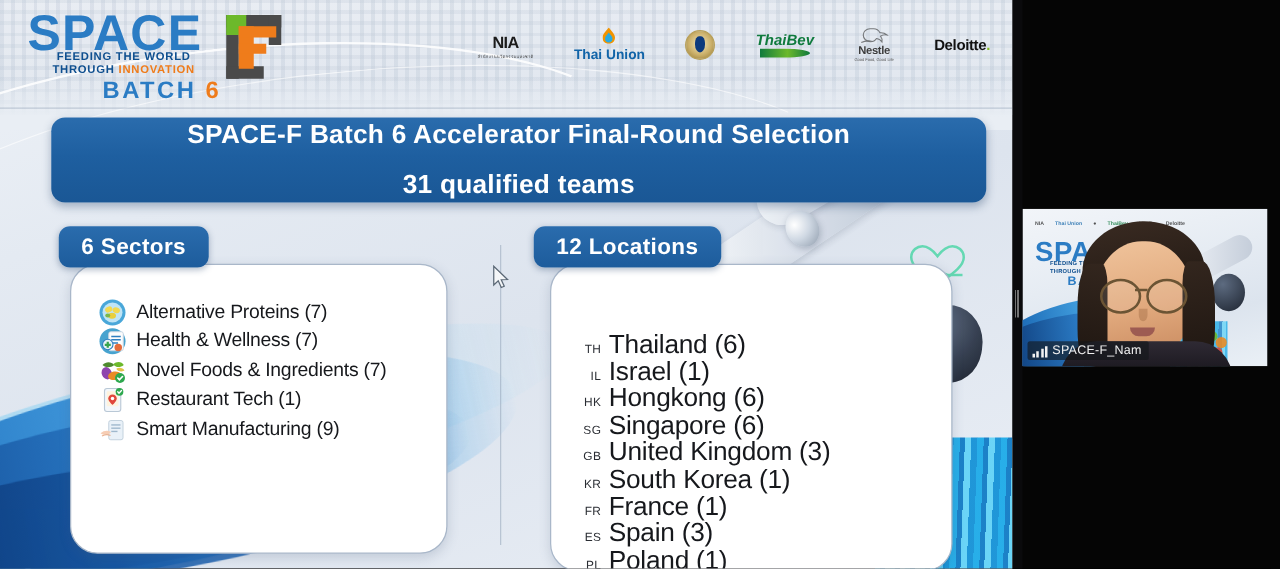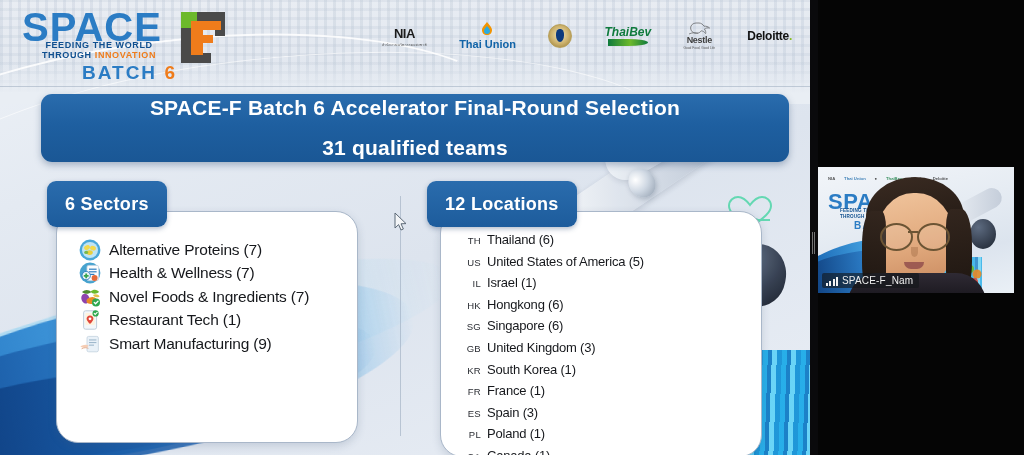--- a/index.html
+++ b/index.html
@@ -107,21 +107,21 @@
 
   
   .banner{position:absolute;left:41px;top:94px;width:748px;height:68px;border-radius:11px;
           background:linear-gradient(180deg,#2a6cad 0%,#1e5fa0 45%,#1a5795 100%);
           box-shadow:0 3px 7px rgba(40,70,110,.35);
           display:flex;flex-direction:column;align-items:center;justify-content:center;gap:16px;}
   .banner .l1{color:#fff;font-size:21px;font-weight:bold;letter-spacing:.2px;}
   .banner .l2{color:#fff;font-size:21px;font-weight:bold;letter-spacing:.2px;}
 
   
-  .chip{position:absolute;height:46px;border-radius:9px;z-index:3;
+  .chip{position:absolute;height:33px;border-radius:9px;z-index:3;
         background:linear-gradient(180deg,#2a6cad 0%,#1d5c9c 100%);
         box-shadow:0 2px 5px rgba(40,70,110,.35);
         display:flex;align-items:center;padding:0 18px;}
   .chip span{color:#fff;font-size:18px;font-weight:bold;letter-spacing:.3px;}
   .chip-sectors{left:47px;top:181px;}
   .chip-locs{left:427px;top:181px;}
 
   .card{position:absolute;background:#fff;border:1.3px solid #a9b7c9;border-radius:22px;z-index:2;
         box-shadow:0 3px 9px rgba(70,90,120,.2);}
   .card-sectors{left:56px;top:211px;width:300px;height:230px;}
@@ -129,21 +129,21 @@
 
   .rows{position:absolute;left:22px;top:26px;}
   .row{display:flex;align-items:center;height:23.5px;}
   .ic{width:22px;height:22px;margin-right:8px;flex:0 0 22px;}
   .row-lbl{font-size:15.5px;color:#16181c;letter-spacing:-.2px;white-space:nowrap;}
 
   .lrows{position:absolute;left:18px;top:20px;}
   .lrow{display:flex;align-items:baseline;height:21.6px;}
   .cc{font-size:9.5px;color:#2a2d33;font-weight:500;letter-spacing:.3px;
       width:22px;text-align:right;margin-right:6px;flex:0 0 22px;}
-  .lname{font-size:13px;color:#16181c;letter-spacing:-.2px;white-space:nowrap;}
+  .lname{font-size:21px;color:#16181c;letter-spacing:-.2px;white-space:nowrap;margin-top:32px;}
 
   
   .cursor{position:absolute;left:394px;top:212px;width:14px;height:19px;z-index:9;}
 
   
   .tile{position:absolute;left:818px;top:167px;width:196px;height:126px;overflow:hidden;
         background:#0c0c0e;}
   .tile-bg{position:absolute;left:0;top:0;width:196px;height:126px;
            background:linear-gradient(165deg,#f2f5f9 0%,#e6ecf3 40%,#dce4ee 70%,#eaf0f6 100%);}
   .t-sponsors{position:absolute;left:10px;top:7px;width:120px;height:8px;
@@ -374,24 +374,20 @@
     <div class="chip chip-locs">
       <span>12 Locations</span>
     </div>
     <div class="card card-locs">
       <div class="lrows">
         <div class="lrow">
             <span class="cc">TH</span>
             <span class="lname">Thailand (6)</span>
           </div>
         <div class="lrow">
-            <span class="cc">US</span>
-            <span class="lname">United States of America (5)</span>
-          </div>
-        <div class="lrow">
             <span class="cc">IL</span>
             <span class="lname">Israel (1)</span>
           </div>
         <div class="lrow">
             <span class="cc">HK</span>
             <span class="lname">Hongkong (6)</span>
           </div>
         <div class="lrow">
             <span class="cc">SG</span>
             <span class="lname">Singapore (6)</span>

